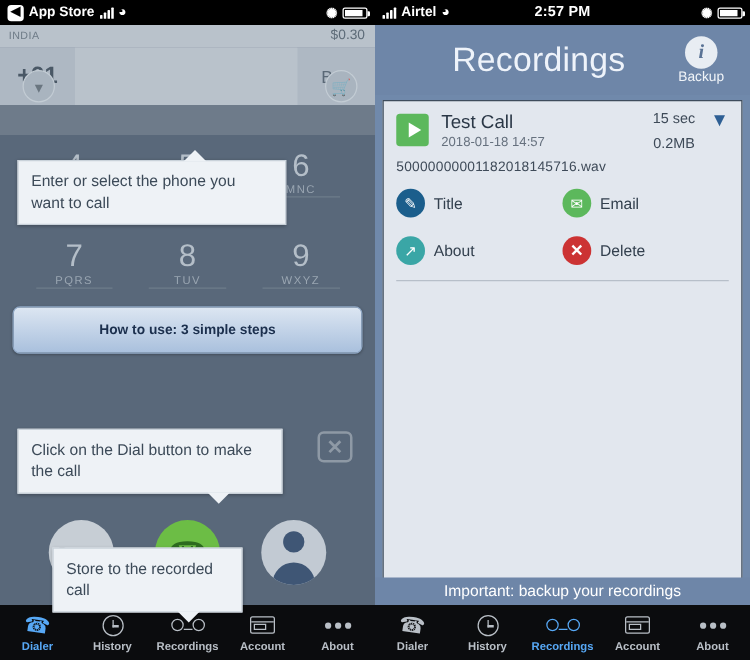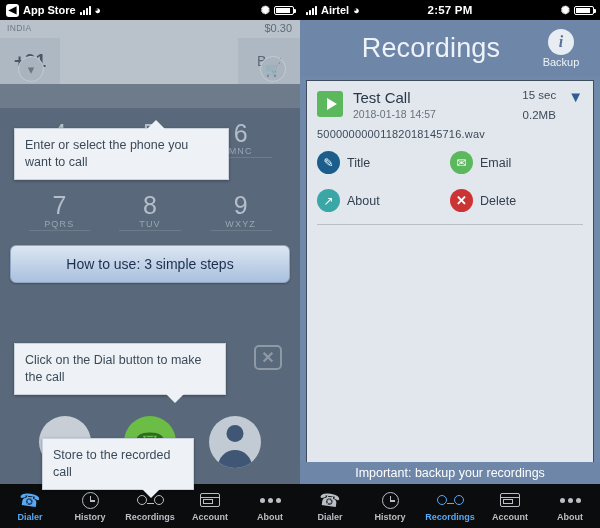--- a/index.html
+++ b/index.html
@@ -111,21 +111,21 @@
     content:""; position:absolute; left:16%; right:16%; bottom:-2px;
     height:1px; background:#6e7c8a;
   }
 
   .howto {
     position:absolute; left:10px; right:10px; top:225px;
     height:38px; border-radius:6px;
     background:linear-gradient(#dce6f2,#a9c0dd);
     border:1px solid #8fa7c4;
     display:flex; align-items:center; justify-content:center;
-    color:#1b2f4d; font-size:14px; font-weight:normal;
+    color:#1b2f4d; font-size:11px; font-weight:bold;
     box-shadow:0 1px 2px rgba(0,0,0,.25);
   }
 
   .xbtn {
     position:absolute; right:18px; top:325px; width:28px; height:25px;
     border:2px solid #8e99a5; border-radius:5px;
     display:flex; align-items:center; justify-content:center;
     color:#8e99a5; font-size:16px; font-weight:bold;
   }
 

